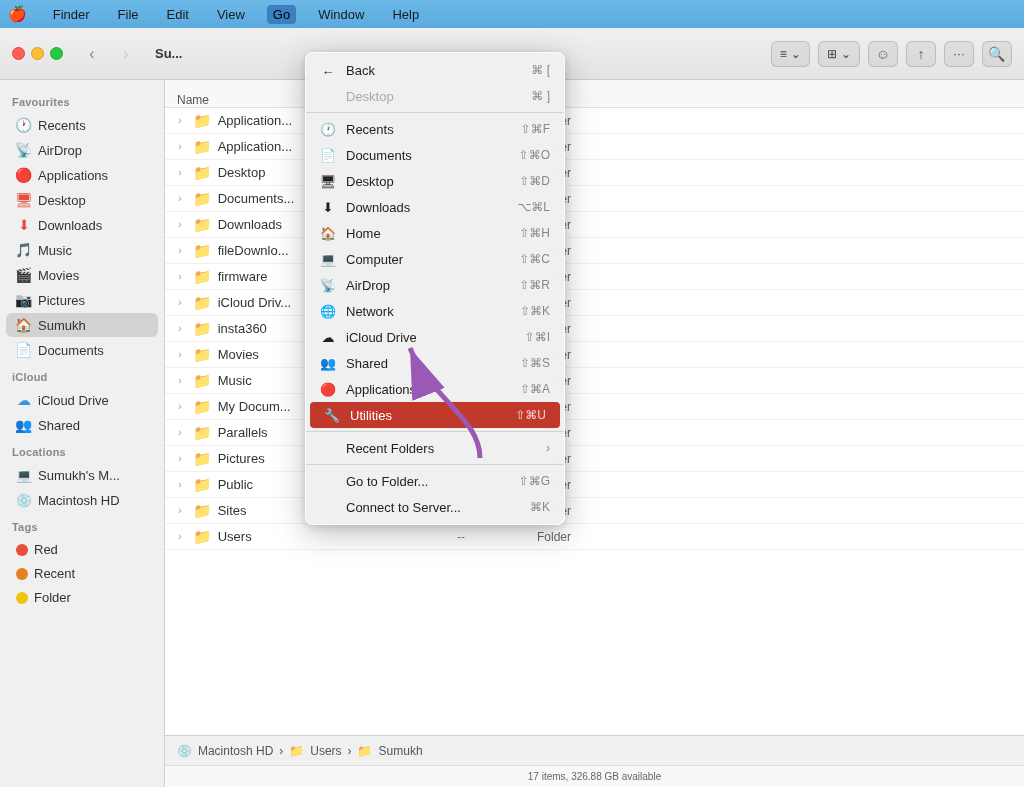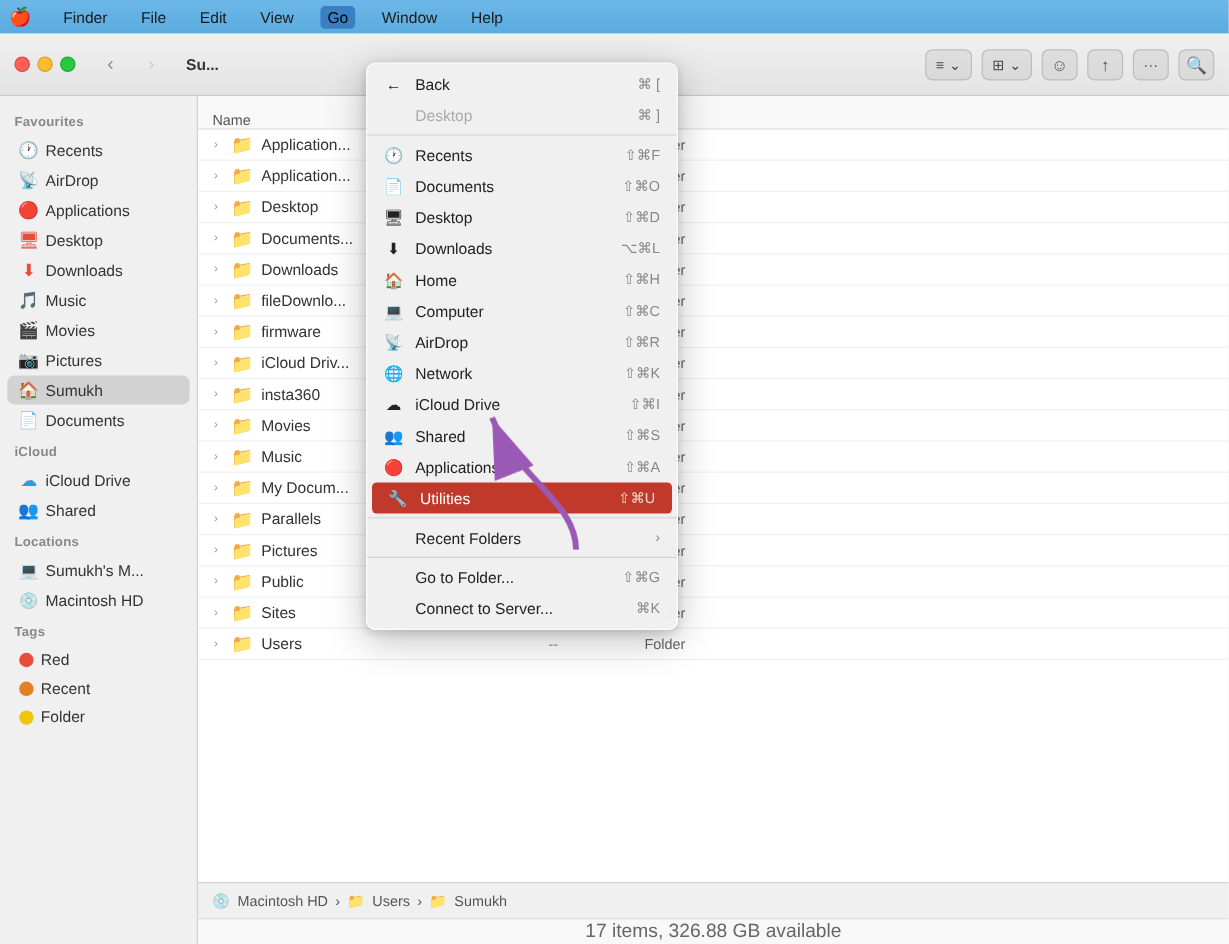--- a/index.html
+++ b/index.html
@@ -259,21 +259,21 @@
       color: #555;
       gap: 6px;
     }
     .status-bar {
       height: 22px;
       background: #f8f8f8;
       border-top: 1px solid #ddd;
       display: flex;
       align-items: center;
       justify-content: center;
-      font-size: 16px;
+      font-size: 10px;
       color: #666;
     }
     .path-icon {
       font-size: 12px;
     }
 
     
     .dropdown-overlay {
       position: fixed;
       top: 28px;

